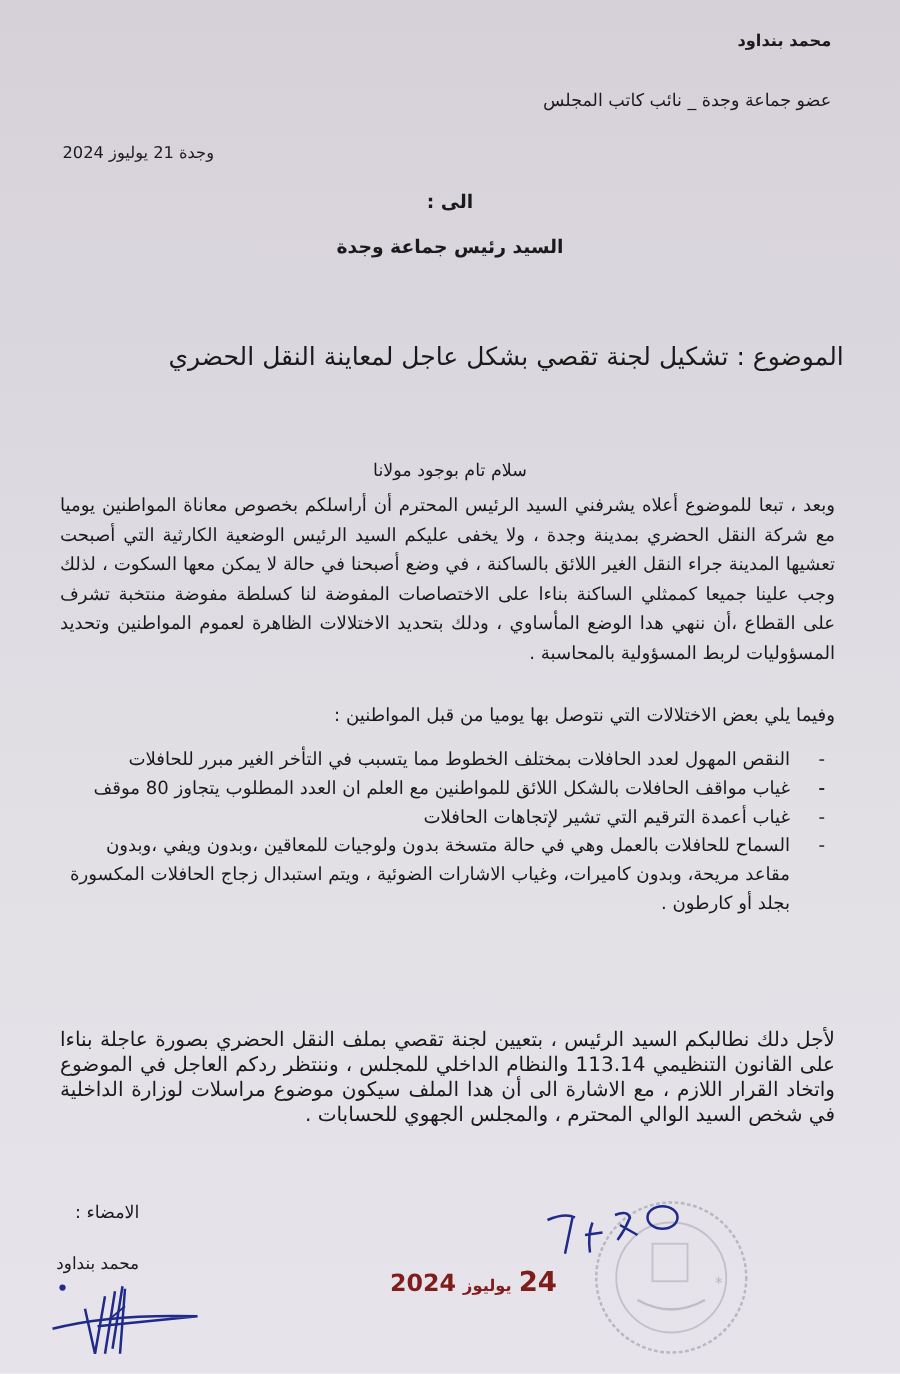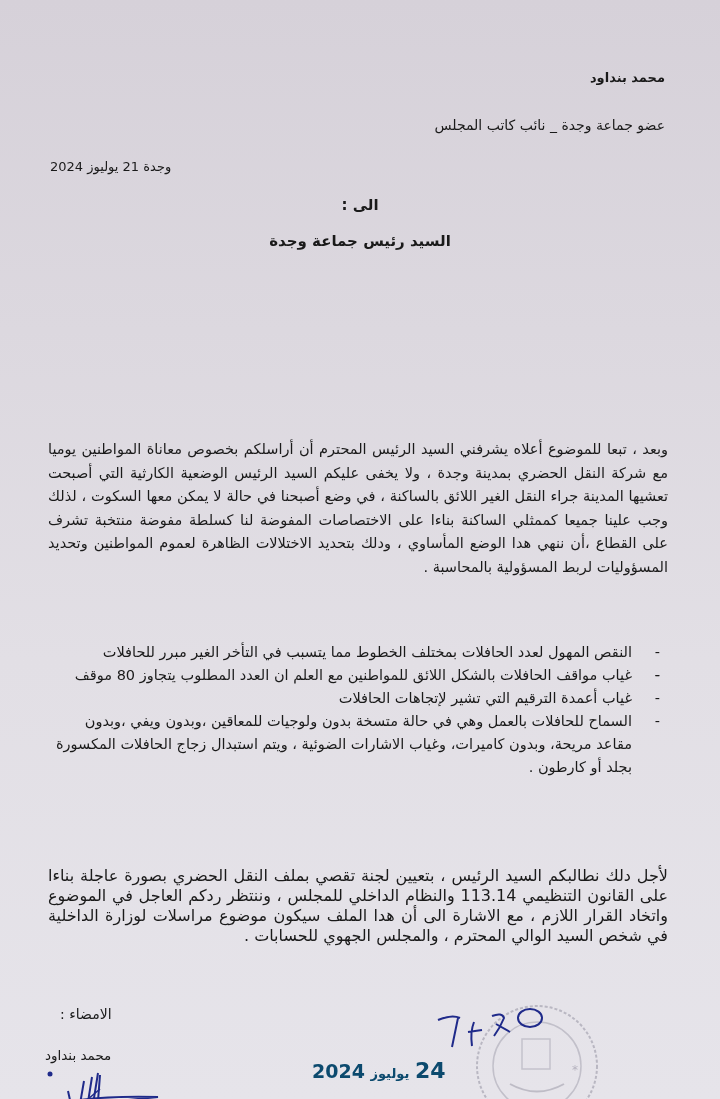--- a/index.html
+++ b/index.html
@@ -3,21 +3,21 @@
 <meta charset="utf-8">
 <style>
   html, body { margin: 0; padding: 0; }
   body {
     width: 720px; height: 1099px; overflow: hidden;
     background: linear-gradient(180deg, #d6d1d9 0%, #dcd8df 30%, #e2dfe5 60%, #e6e4ea 100%);
     font-family: "DejaVu Sans", sans-serif;
     color: #1a1a1a;
     position: relative;
   }
-  .page { position: absolute; inset: 0; direction: rtl; margin-top: 44px; }
+  .page { position: absolute; inset: 0; direction: rtl; }
   .abs { position: absolute; }
   .sender-name { top: 26px; right: 55px; font-weight: bold; font-size: 13px; }
   .sender-role { top: 73px; right: 55px; font-weight: normal; font-size: 14px; }
   .place-date { top: 115px; left: 50px; font-size: 13px; direction: rtl; }
   .to-label { top: 152px; left: 0; right: 0; text-align: center; font-weight: bold; font-size: 15px; }
   .to-name { top: 188px; left: 0; right: 0; text-align: center; font-weight: bold; font-size: 15px; }
   .subject { top: 272px; right: 45px; left: 40px; font-size: 20px; line-height: 1.3; }
   .greeting { top: 369px; left: 0; right: 0; text-align: center; font-size: 14px; }
   .para1 {
     top: 394px; right: 52px; left: 48px;
@@ -27,44 +27,47 @@
   .issues { top: 597px; right: 52px; left: 48px; margin: 0; padding: 0; list-style: none;
     font-size: 14.5px; line-height: 23px; }
   .issues li { position: relative; padding-right: 36px; }
   .issues li .dash { position: absolute; right: 8px; top: 0; }
   .para2 {
     top: 822px; right: 52px; left: 48px;
     font-size: 16px; line-height: 20px; text-align: justify;
   }
   .sig-label { top: 962px; left: 60px; font-size: 14px; text-align: right; }
   .sig-name { top: 1003px; left: 45px; font-size: 13.5px; }
-  .stamp-date { top: 1014px; left: 312px; color: #0c4a6e; font-weight: bold; direction: rtl; }
+  .stamp-date { top: 1014px; left: 312px; color: #7f1d1d; font-weight: bold; direction: rtl; }
   .stamp-date .day { font-size: 22px; letter-spacing: 2px; }
   .stamp-date .month { font-size: 13px; }
   .stamp-date .year { font-size: 19px; }
   .ink-number { top: 958px; left: 430px; }
   .official-seal { top: 955px; left: 470px; }
   .signature { top: 1025px; left: 38px; }
 </style>
 </head>
 <body>
 
 <div class="page">
 
   <div class="abs sender-name">محمد بنداود</div>
   <div class="abs sender-role">عضو جماعة وجدة _ نائب كاتب المجلس</div>
   <div class="abs place-date">وجدة 21 يوليوز 2024</div>
 
   <div class="abs to-label">الى :</div>
   <div class="abs to-name">السيد رئيس جماعة وجدة</div>
 
+  <div class="abs subject">الموضوع : تشكيل لجنة تقصي بشكل عاجل لمعاينة النقل الحضري</div>
 
+  <div class="abs greeting">سلام تام بوجود مولانا</div>
 
   <div class="abs para1">وبعد ، تبعا للموضوع أعلاه يشرفني السيد الرئيس المحترم أن أراسلكم بخصوص معاناة المواطنين يوميا مع شركة النقل الحضري بمدينة وجدة ، ولا يخفى عليكم السيد الرئيس الوضعية الكارثية التي أصبحت تعشيها المدينة جراء النقل الغير اللائق بالساكنة ، في وضع أصبحنا في حالة لا يمكن معها السكوت ، لذلك وجب علينا جميعا كممثلي الساكنة بناءا على الاختصاصات المفوضة لنا كسلطة مفوضة منتخبة تشرف على القطاع ،أن ننهي هدا الوضع المأساوي ، ودلك بتحديد الاختلالات الظاهرة لعموم المواطنين وتحديد المسؤوليات لربط المسؤولية بالمحاسبة .</div>
 
+  <div class="abs intro-list">وفيما يلي بعض الاختلالات التي نتوصل بها يوميا من قبل المواطنين :</div>
 
   <ul class="abs issues">
     <li><span class="dash">-</span><span>النقص المهول لعدد الحافلات بمختلف الخطوط مما يتسبب في التأخر الغير مبرر للحافلات</span></li>
     <li><span class="dash">-</span></li>
     <li><span class="dash">-</span><span>غياب مواقف الحافلات بالشكل اللائق للمواطنين مع العلم ان العدد المطلوب يتجاوز 80 موقف</span></li>
     <li><span class="dash">-</span><span>غياب أعمدة الترقيم التي تشير لإتجاهات الحافلات</span></li>
     <li><span class="dash">-</span><span>السماح للحافلات بالعمل وهي في حالة متسخة بدون ولوجيات للمعاقين ،وبدون ويفي ،وبدون مقاعد مريحة، وبدون كاميرات، وغياب الاشارات الضوئية ، ويتم استبدال زجاج الحافلات المكسورة بجلد أو كارطون .</span></li>
   </ul>
 
   <div class="abs para2">لأجل دلك نطالبكم السيد الرئيس ، بتعيين لجنة تقصي بملف النقل الحضري بصورة عاجلة بناءا على القانون التنظيمي 113.14 والنظام الداخلي للمجلس ، وننتظر ردكم العاجل في الموضوع واتخاد القرار اللازم ، مع الاشارة الى أن هدا الملف سيكون موضوع مراسلات لوزارة الداخلية في شخص السيد الوالي المحترم ، والمجلس الجهوي للحسابات .</div>

